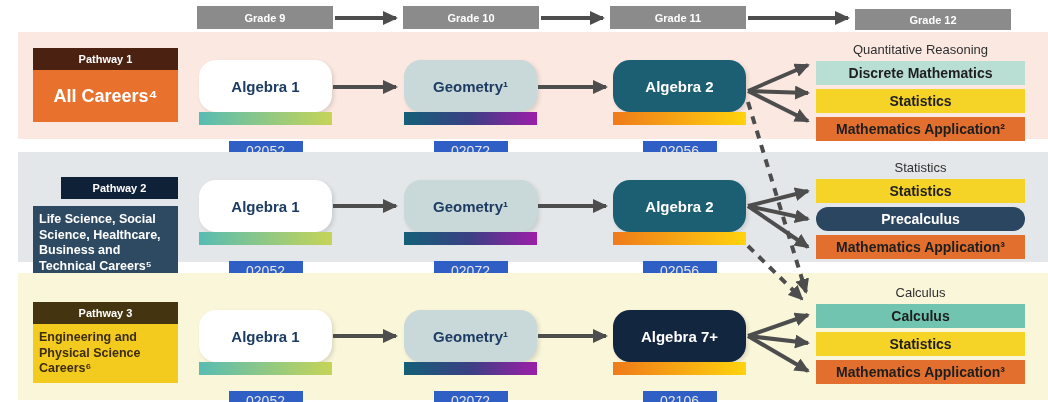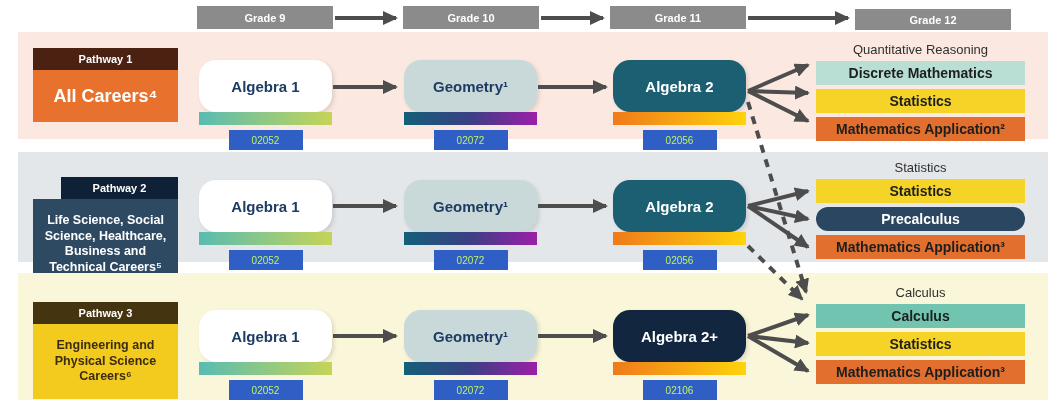--- a/index.html
+++ b/index.html
@@ -19,43 +19,43 @@
   
   .row{position:absolute; left:18px; width:1030px;}
   .row.r0{top:32px;  height:107px; background:#fbe9e1;}
   .row.r1{top:152px; height:110px; background:#e4e7ea;}
   .row.r2{top:273px; height:127px; background:#faf6da;}
   
   .pathway{position:absolute; left:15px; width:145px; height:74px; display:flex; flex-direction:column;}
   .r0 .pathway{top:16px;} .r1 .pathway{top:25px;} .r2 .pathway{top:29px;}
   .pw-head{height:22px; flex:0 0 22px; display:flex; align-items:center; justify-content:center;
            color:#fff; font-weight:bold; font-size:11px;}
-  .pw-body{flex:1; display:flex; align-items:center; justify-content:center; text-align:center;
-           color:#fff; font-weight:bold; padding:14px 6px; line-height:1.25;}
+  .pw-body{flex:1; display:flex; align-items:center; justify-content:center; 
+           color:#fff; font-weight:bold; padding:6px 6px; line-height:1.25;}
   .p1 .pw-head{background:#4b2112;} .p1 .pw-body{background:#e8722d; font-size:18px;}
-  .p2 .pw-head{background:#0e2137;margin-left:28px;} .p2 .pw-body{background:#2e4a63; font-size:12.5px;}
+  .p2 .pw-head{background:#0e2137;margin-left:28px;} .p2 .pw-body{background:#2e4a63; font-size:12.5px;margin-top:7px;}
   .p3 .pw-head{background:#443510;} .p3 .pw-body{background:#f3ca1e; color:#3b2d0e; font-size:12.5px;}
   
   .course{position:absolute; width:133px;}
   .r0 .course{top:28px;} .r1 .course{top:28px;} .r2 .course{top:37px;}
   .course.c0{left:181px;} .course.c1{left:386px;} .course.c2{left:595px;}
   .card{height:52px; border-top-right-radius:16px;
         display:flex; align-items:center; justify-content:center;
         font-weight:bold; font-size:15px; color:#1d3c63;
         box-shadow:2px 2px 4px rgba(0,0,0,0.12);border-radius:17px;}
   .card-white{background:#ffffff;}
   .card-lt{background:#c9d8d9;}
   .card-teal{background:#1d5f72; color:#ffffff;}
   .card-navy{background:#13263f; color:#ffffff;}
   .strip{height:13px;}
   .strip-a1{background:linear-gradient(90deg,#58bcb2,#c6d457);}
   .strip-geo{background:linear-gradient(90deg,#136077,#3b3f84,#9c1fa8);}
   .strip-or{background:linear-gradient(90deg,#ef7a1a,#ffd30d);}
-  .badge{width:74px; height:20px; margin:5px auto; background:#2f5fc5; color:#bef264;
-         font-size:10px; display:flex; align-items:center; justify-content:center;}
+  .badge{width:74px; height:20px; margin:16px auto; background:#2f5fc5; color:#e5e5e5;
+         font-size:14px; display:flex; align-items:center; justify-content:center;}
   
   .g12{position:absolute; left:798px; width:209px;}
   .r0 .g12{top:10px;} .r1 .g12{top:8px;} .r2 .g12{top:12px;}
   .g12label{text-align:center; font-size:13px; color:#2f2f2f; height:16px; margin-bottom:3px;}
   .bar{height:24px; margin-bottom:4px; display:flex; align-items:center; justify-content:center;
        font-weight:bold; font-size:14px; color:#1e1e1e;}
   .bar-mint{background:#b9dfd4;}
   .bar-yellow{background:#f6d327;}
   .bar-orange{background:#e26f2e;}
   .bar-navy{background:#2b4660; color:#ffffff;border-radius:12px;}
@@ -138,21 +138,21 @@
       <div class="card card-white">Algebra 1</div>
       <div class="strip strip-a1"></div>
       <div class="badge">02052</div>
     </div>
     <div class="course c1">
       <div class="card card-lt">Geometry¹</div>
       <div class="strip strip-geo"></div>
       <div class="badge">02072</div>
     </div>
     <div class="course c2">
-      <div class="card card-navy">Algebra 2+</div>
+      <div class="card card-navy">Algebra 7+</div>
       <div class="strip strip-or"></div>
       <div class="badge">02106</div>
     </div>
     <div class="g12">
       <div class="g12label">Calculus</div>
       <div class="bar bar-teal">Calculus</div>
       <div class="bar bar-yellow">Statistics</div>
       <div class="bar bar-orange">Mathematics Application³</div>
     </div>
   </div>

